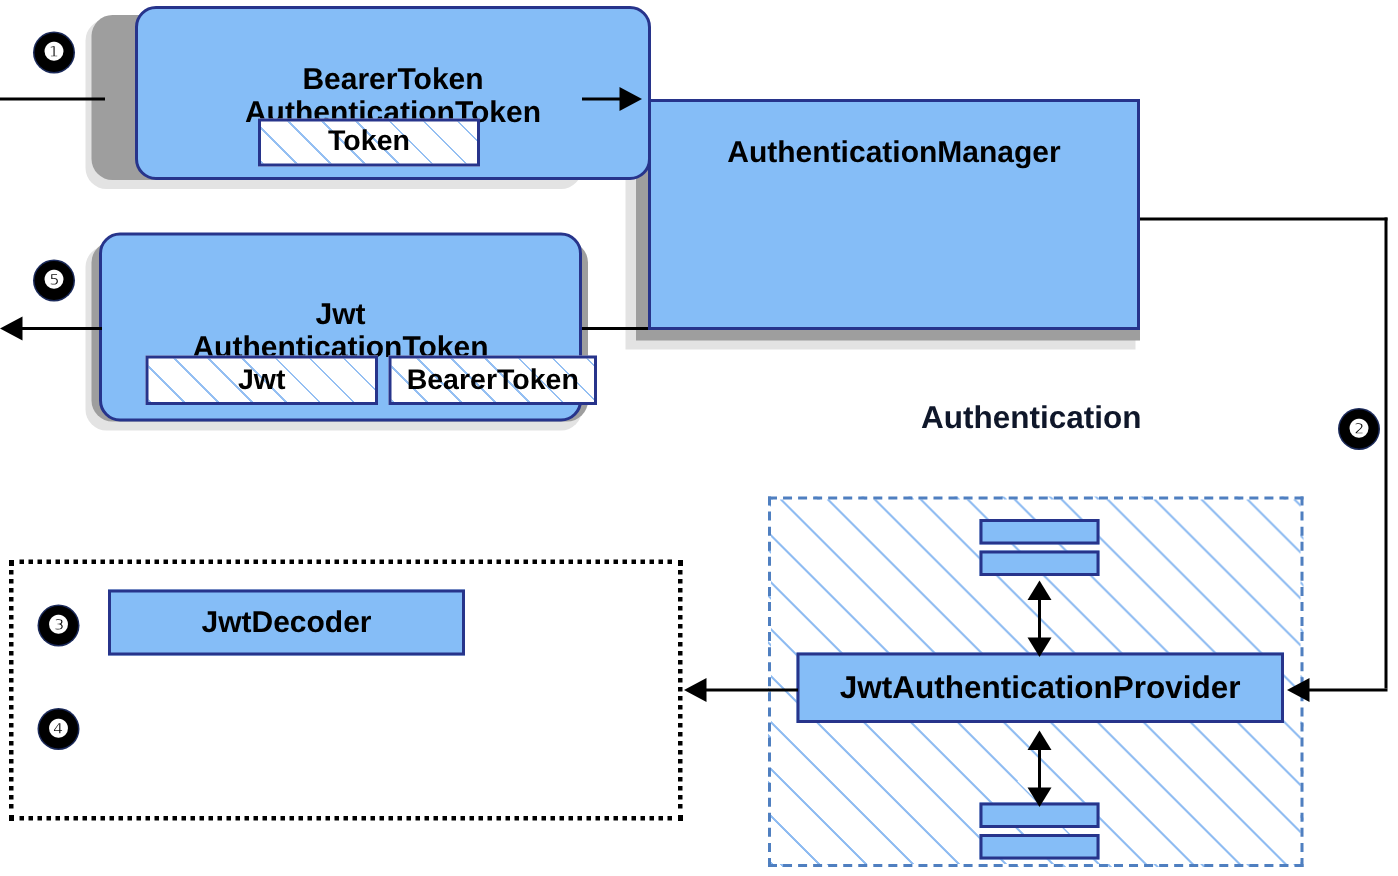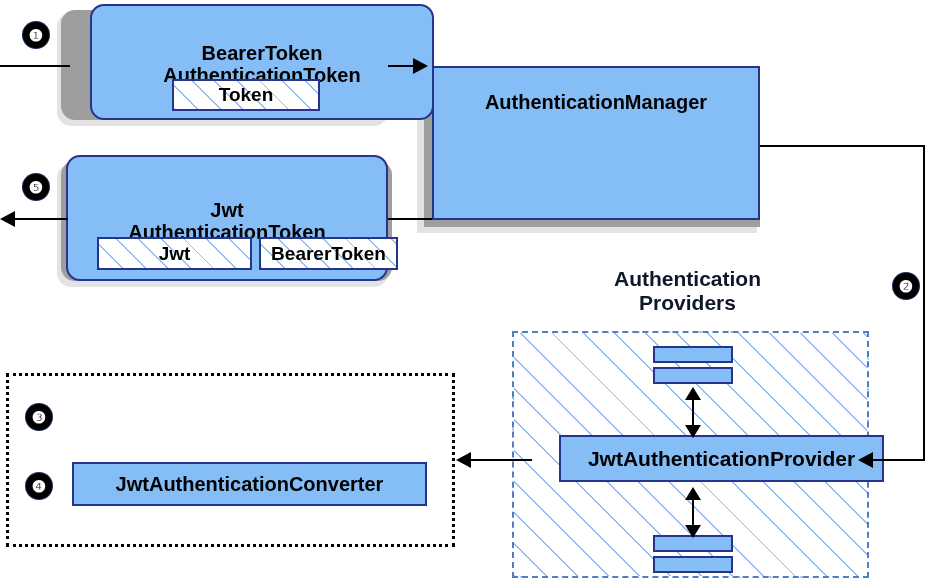--- a/index.html
+++ b/index.html
@@ -204,51 +204,50 @@
   <div class="hatch-white" style="left:238px; top:237px; width:139px; height:33px; font-size:19px;">BearerToken</div>
 
   <div class="shadow-light" style="left:417px; top:75px; width:340px; height:158px;"></div>
   <div class="shadow-dark" style="left:424px; top:72px; width:336px; height:155px;"></div>
   <div class="node" style="left:432px; top:66px; width:328px; height:154px; align-items:flex-start; justify-content:center;">
     <div style="font-size:20px; margin-top:23px;">AuthenticationManager</div>
   </div>
 
   <div class="plain-label" style="left:560px; top:267px; width:255px; font-size:21px;">
     <div>Authentication</div>
-    <div>Providers</div>
   </div>
 
   <div class="providers-box" style="left:512px; top:331px; width:357px; height:247px;"></div>
 
   <div class="mini-bar" style="left:653px; top:346px; width:80px; height:17px;"></div>
   <div class="mini-bar" style="left:653px; top:367px; width:80px; height:17px;"></div>
 
   <div class="mini-bar" style="left:653px; top:535px; width:80px; height:17px;"></div>
   <div class="mini-bar" style="left:653px; top:556px; width:80px; height:17px;"></div>
 
   <div class="line-v" style="left:692px; top:392px; height:40px;"></div>
   <div class="arrow-up" style="left:685px; top:387px;"></div>
   <div class="arrow-down" style="left:685px; top:425px;"></div>
 
   <div class="line-v" style="left:692px; top:492px; height:40px;"></div>
   <div class="arrow-up" style="left:685px; top:487px;"></div>
   <div class="arrow-down" style="left:685px; top:525px;"></div>
 
   <div class="shadow-light" style="left:517px; top:443px; width:335px; height:52px;"></div>
   <div class="shadow-dark" style="left:522px; top:440px; width:333px; height:49px;"></div>
-  <div class="node" style="left:559px; top:435px; width:325px; height:47px; font-size:21px;">JwtAuthenticationProvider</div>
+  <div class="node" style="left:531px; top:435px; width:325px; height:47px; font-size:21px;">JwtAuthenticationProvider</div>
 
   <div class="dotted-box" style="left:6px; top:373px; width:449px; height:174px;"></div>
 
   <div class="shadow-light" style="left:60px; top:402px; width:240px; height:49px;"></div>
   <div class="shadow-dark" style="left:65px; top:399px; width:238px; height:46px;"></div>
+  <div class="node" style="left:72px; top:393px; width:238px; height:44px; font-size:20px;">JwtDecoder</div>
 
   <div class="shadow-light" style="left:60px; top:471px; width:352px; height:49px;"></div>
   <div class="shadow-dark" style="left:65px; top:468px; width:350px; height:46px;"></div>
-  <div class="node" style="left:72px; top:462px; width:355px; height:44px; font-size:20px;">JwtAuthenticationConverter</div>
 
   <div class="line-h" style="left:0px; top:65px; width:70px;"></div>
 
   <div class="line-h" style="left:388px; top:65px; width:36px;"></div>
   <div class="arrow-right" style="left:413px; top:58px;"></div>
 
   <div class="line-h" style="left:388px; top:218px; width:44px;"></div>
 
   <div class="line-h" style="left:14px; top:218px; width:54px;"></div>
   <div class="arrow-left" style="left:0px; top:211px;"></div>

